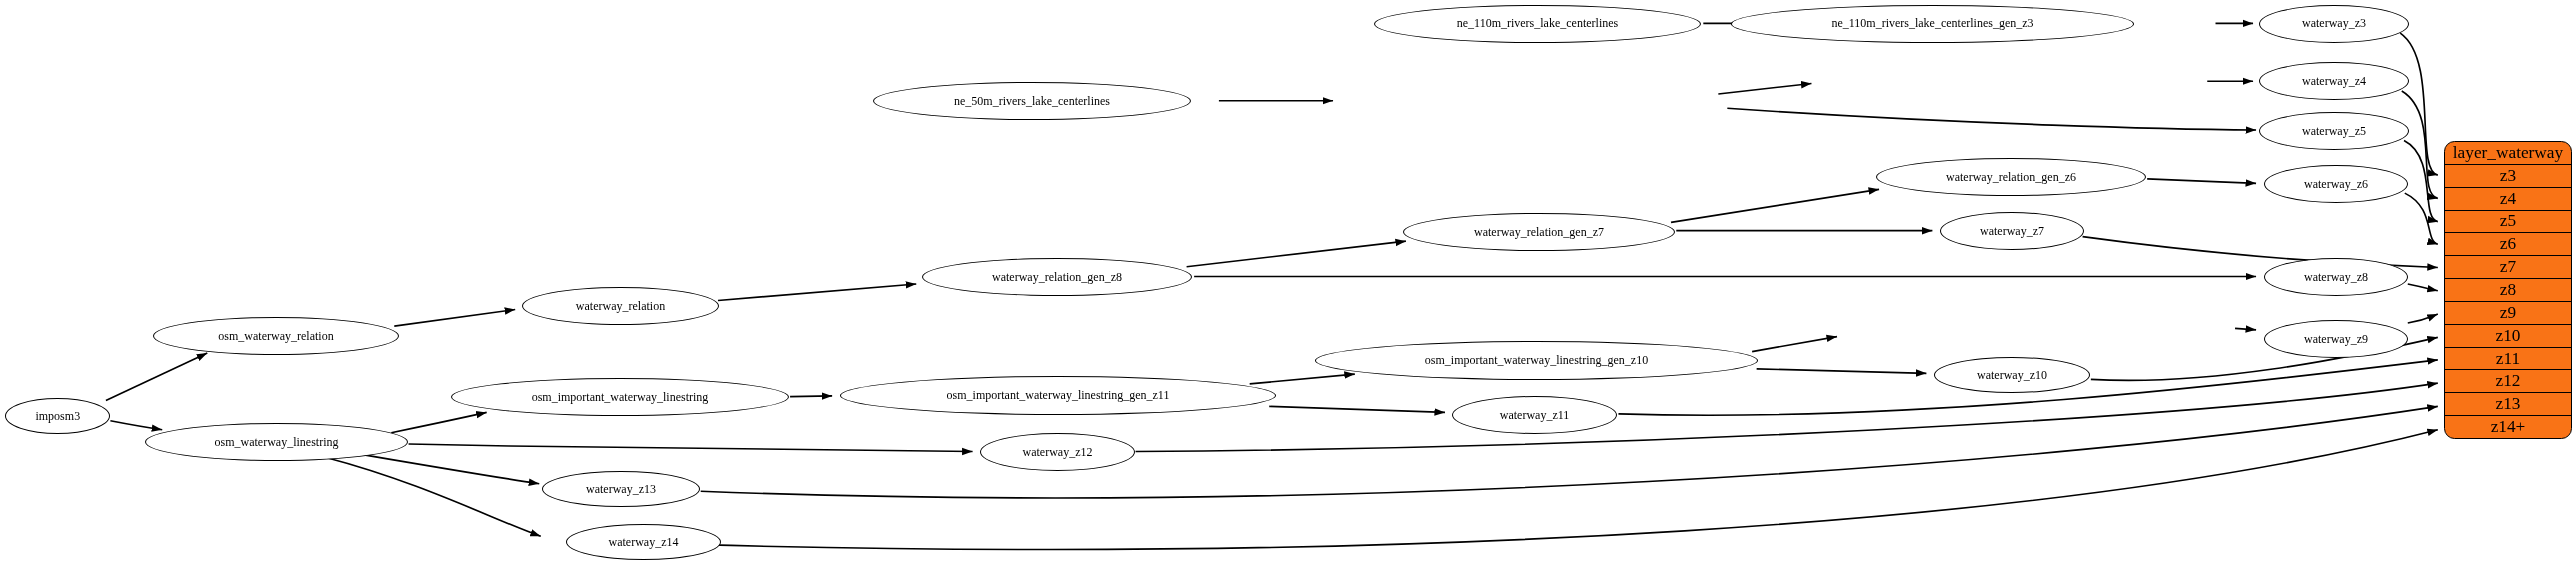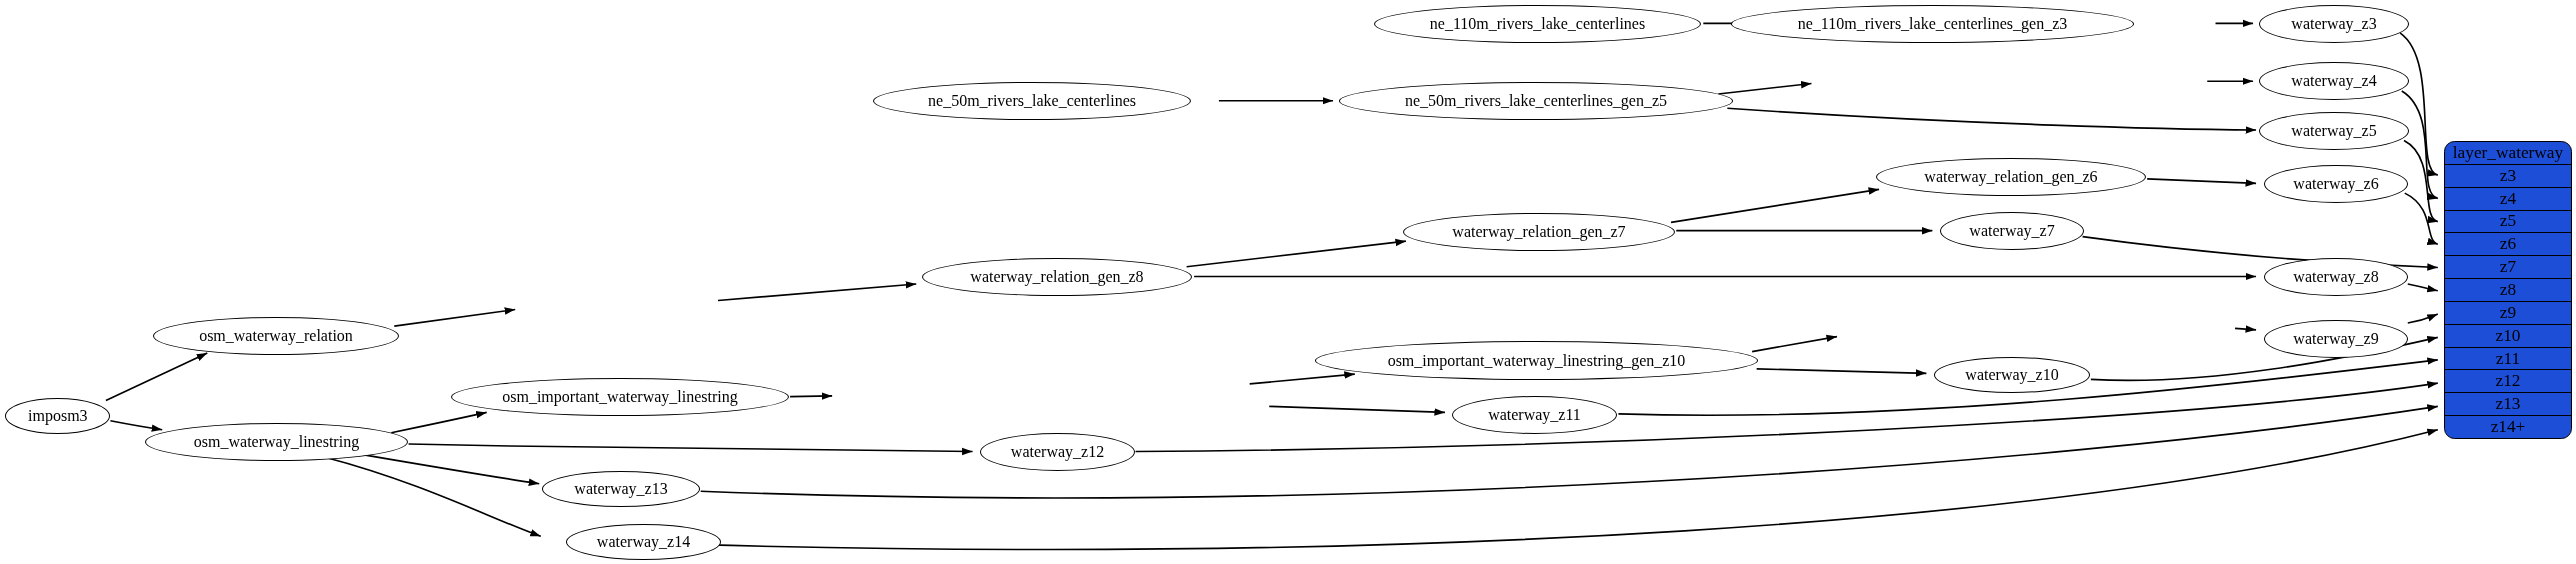--- a/index.html
+++ b/index.html
@@ -18,31 +18,31 @@
   }
   .edge { stroke: #000000; stroke-width: 2.2; fill: none; }
   .node {
     position: absolute;
     background: #ffffff;
     border: 1.7px solid #000000;
     border-radius: 50%;
     display: flex;
     align-items: center;
     justify-content: center;
-    font-size: 16px;
+    font-size: 12px;
     white-space: nowrap;
     box-sizing: border-box;
   }
   .dbtable {
     position: absolute;
     left: 2444px;
     top: 141px;
     width: 128px;
     height: 298px;
-    background: #1d4ed8;
+    background: #f97316;
     border: 1.7px solid #000000;
     border-radius: 10.5px;
     box-sizing: border-box;
     display: flex;
     flex-direction: column;
     overflow: hidden;
   }
   .trow {
     flex: 1;
     display: flex;
@@ -99,29 +99,30 @@
     <path class="edge" d="M 1512,601 C 2150,597 2930,558 3246,510" marker-end="url(#ah)"></path>
     <path class="edge" d="M 482,605 C 570,620 652,634 718,644" marker-end="url(#ah)"></path>
     <path class="edge" d="M 933,654 C 1760,686 2700,625 3246,541" marker-end="url(#ah)"></path>
     <path class="edge" d="M 434,609 C 560,642 658,692 720,714" marker-end="url(#ah)"></path>
     <path class="edge" d="M 929,725 C 1850,750 2740,702 3246,572" marker-end="url(#ah)"></path>
   </svg>
 
   <div class="node" style="left:5.3px;top:398px;width:105px;height:36px">imposm3</div>
   <div class="node" style="left:153px;top:317px;width:246px;height:38px">osm_waterway_relation</div>
   <div class="node" style="left:145px;top:423px;width:263px;height:38px">osm_waterway_linestring</div>
+  <div class="node" style="left:522px;top:287px;width:197px;height:38px">waterway_relation</div>
   <div class="node" style="left:922px;top:258px;width:270px;height:38px">waterway_relation_gen_z8</div>
   <div class="node" style="left:1403px;top:213px;width:272px;height:38px">waterway_relation_gen_z7</div>
   <div class="node" style="left:1876px;top:158px;width:270px;height:38px">waterway_relation_gen_z6</div>
   <div class="node" style="left:451px;top:378px;width:338px;height:38px">osm_important_waterway_linestring</div>
+  <div class="node" style="left:840px;top:376px;width:436px;height:39px">osm_important_waterway_linestring_gen_z11</div>
   <div class="node" style="left:1315px;top:341px;width:443px;height:39px">osm_important_waterway_linestring_gen_z10</div>
   <div class="node" style="left:1374px;top:4.5px;width:327px;height:38px">ne_110m_rivers_lake_centerlines</div>
   <div class="node" style="left:1731px;top:4.5px;width:403px;height:38px">ne_110m_rivers_lake_centerlines_gen_z3</div>
   <div class="node" style="left:873px;top:82px;width:318px;height:38px">ne_50m_rivers_lake_centerlines</div>
-  <div class="node" style="left:1339px;top:82px;width:394px;height:38px">ne_50m_rivers_lake_centerlines_gen_z5</div>
   <div class="node" style="left:2259px;top:4.5px;width:150px;height:38px">waterway_z3</div>
   <div class="node" style="left:2259px;top:62px;width:150px;height:38px">waterway_z4</div>
   <div class="node" style="left:2259px;top:112px;width:150px;height:38px">waterway_z5</div>
   <div class="node" style="left:2264px;top:165px;width:144px;height:38px">waterway_z6</div>
   <div class="node" style="left:1940px;top:212px;width:144px;height:38px">waterway_z7</div>
   <div class="node" style="left:2264px;top:258px;width:144px;height:38px">waterway_z8</div>
   <div class="node" style="left:2264px;top:320px;width:144px;height:38px">waterway_z9</div>
   <div class="node" style="left:1934px;top:357px;width:156px;height:36px">waterway_z10</div>
   <div class="node" style="left:1452px;top:396px;width:165px;height:38px">waterway_z11</div>
   <div class="node" style="left:980px;top:433px;width:155px;height:38px">waterway_z12</div>

